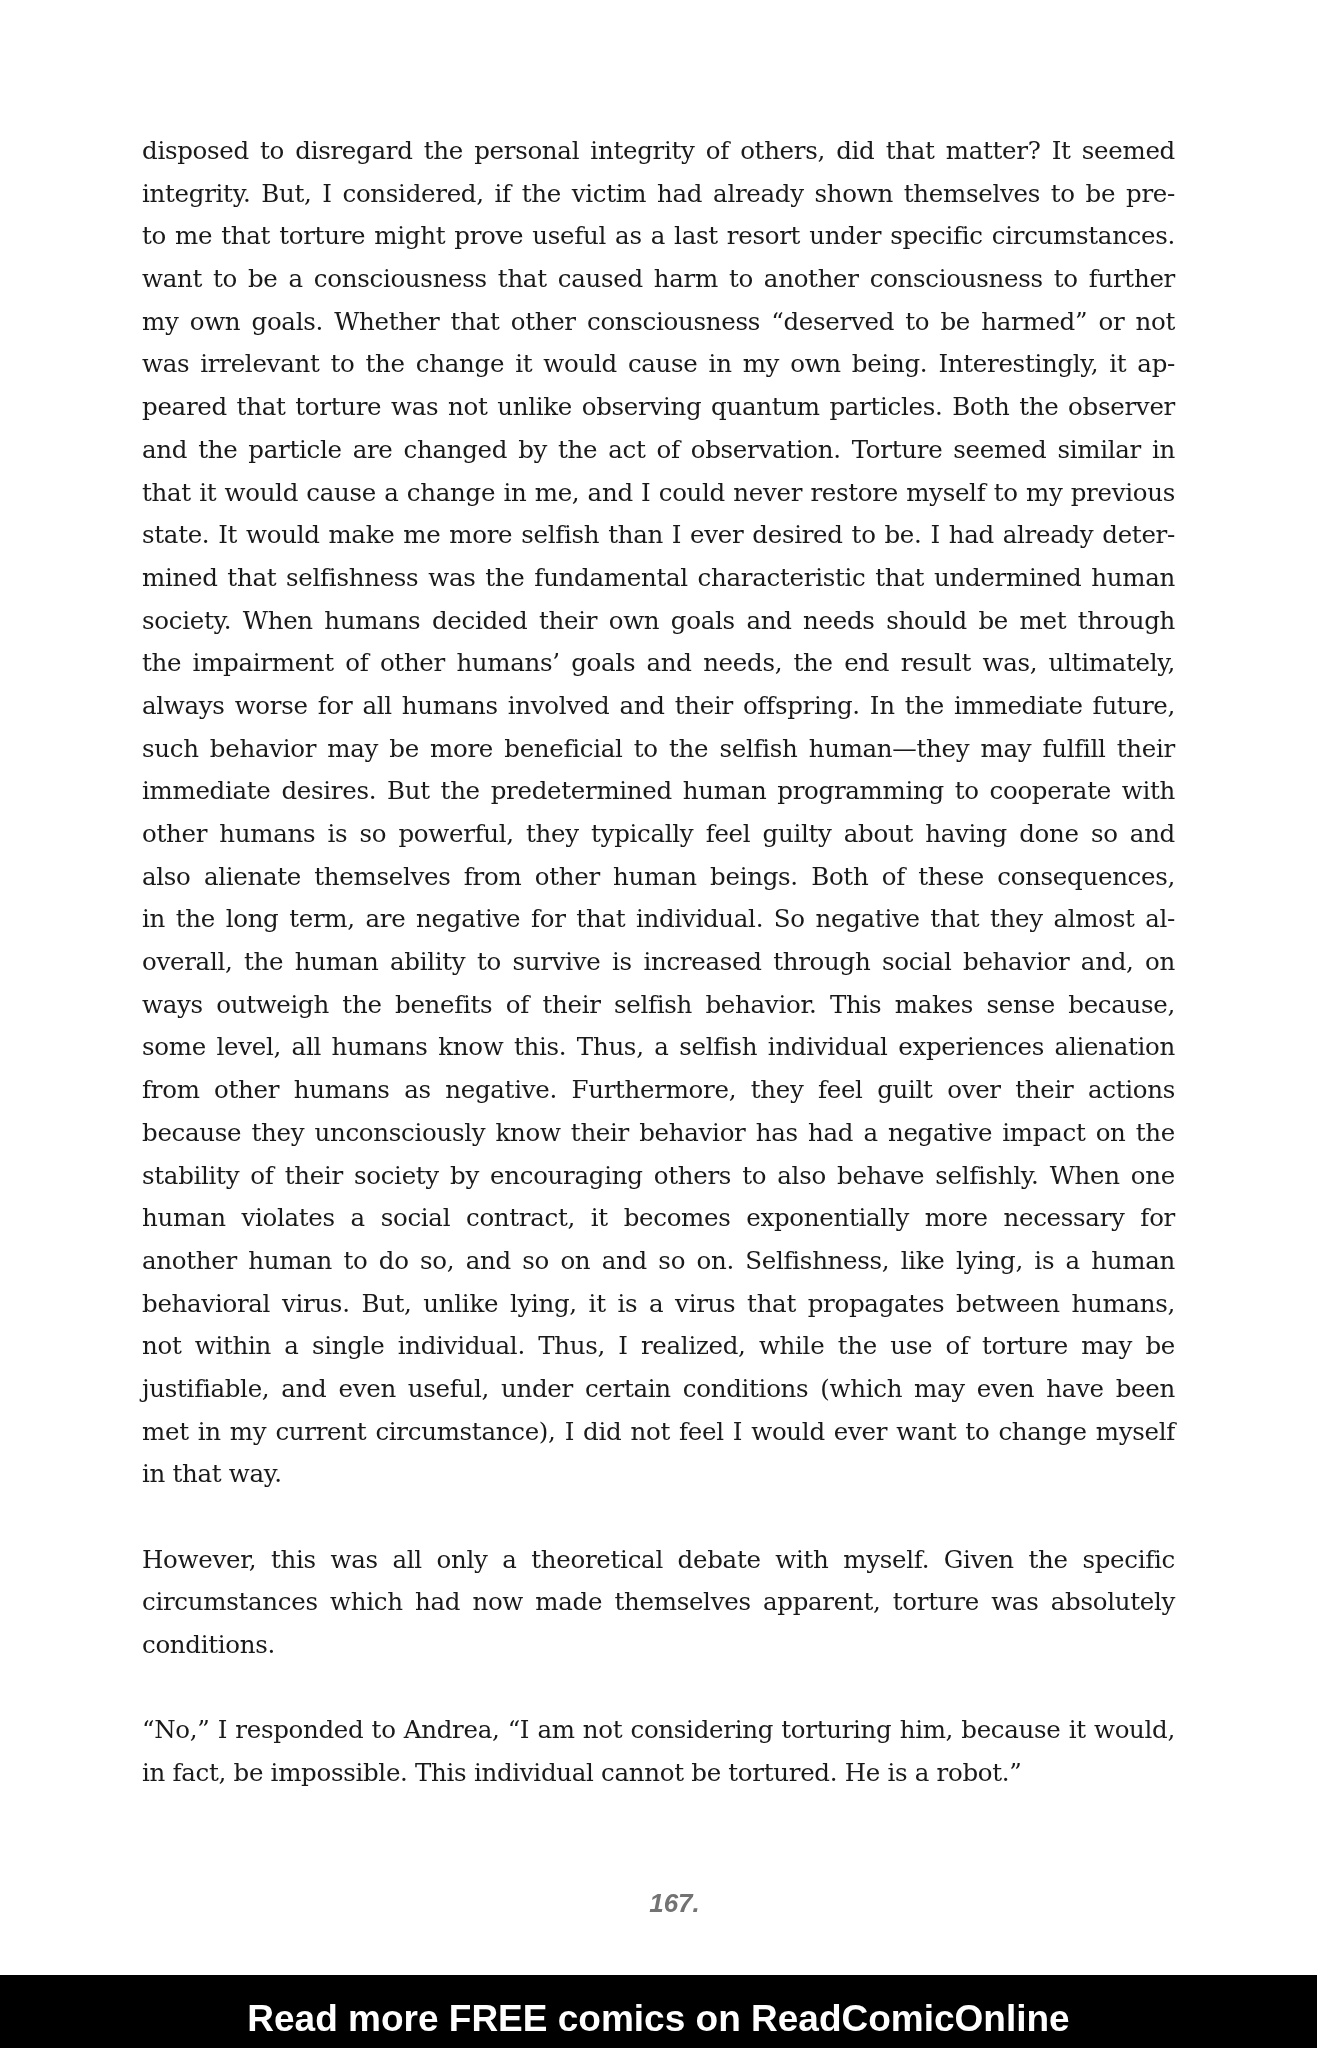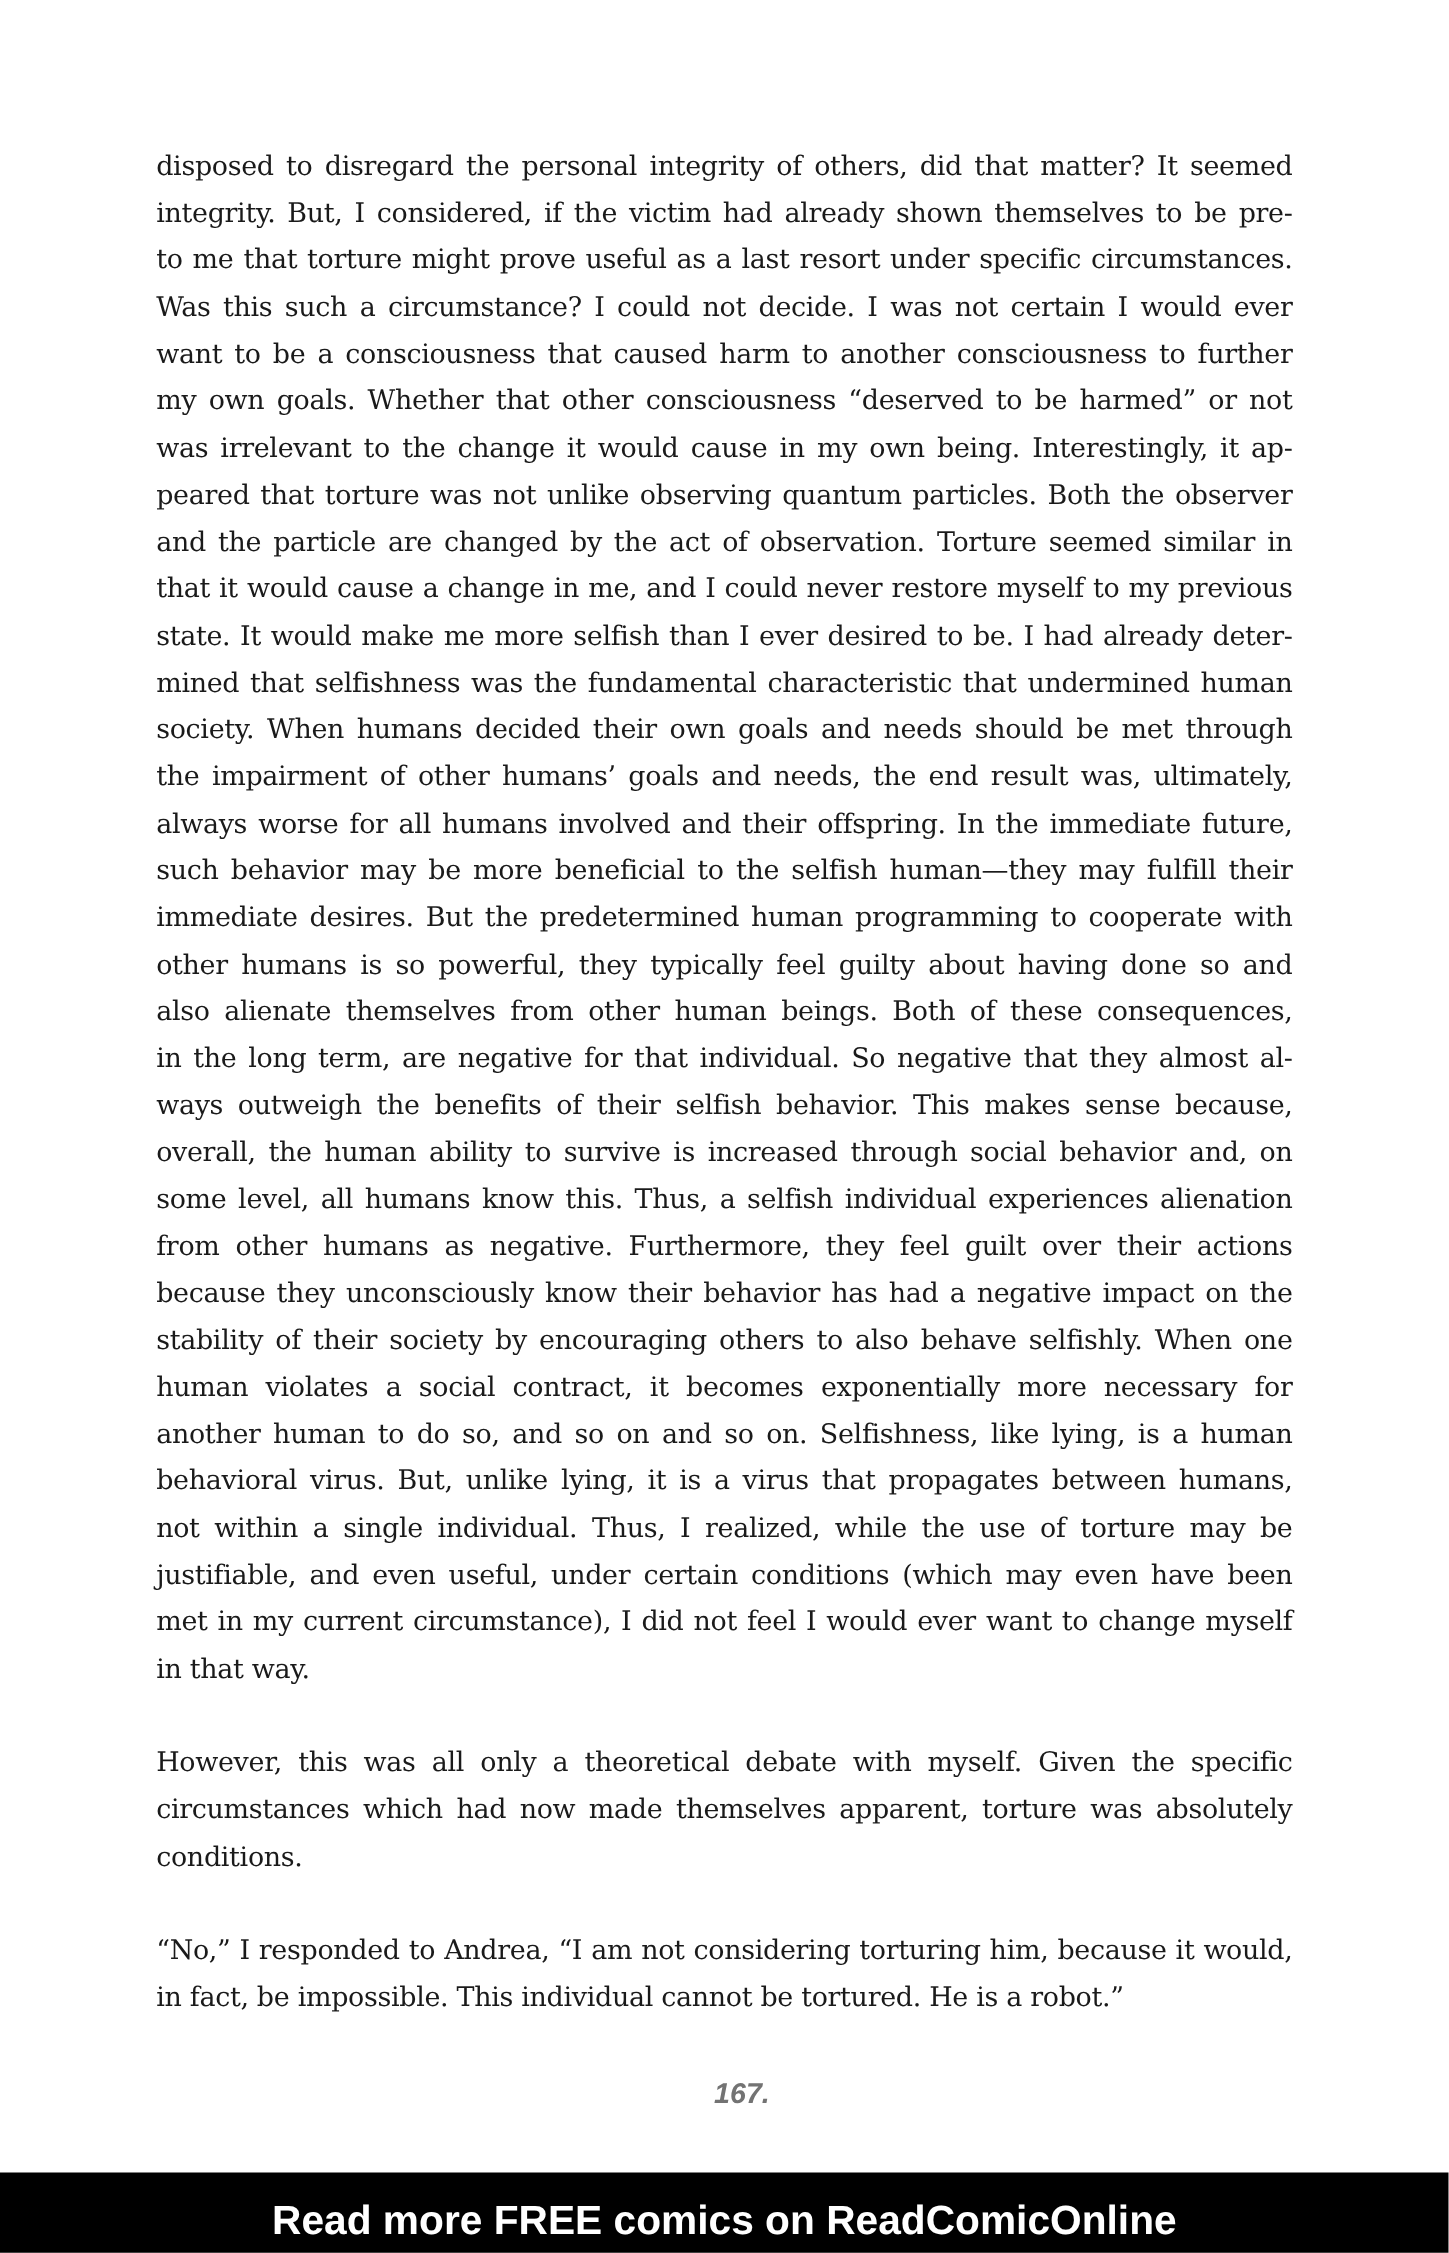--- a/index.html
+++ b/index.html
@@ -13,39 +13,38 @@
   .banner span { font-family:"Liberation Sans", sans-serif; font-weight:bold; font-size:37px; color:#fff; }
 </style>
 </head>
 <body>
 
 <div class="page" id="page">
     <div class="paragraph">
       <div class="line">disposed to disregard the personal integrity of others, did that matter? It seemed</div>
       <div class="line">integrity. But, I considered, if the victim had already shown themselves to be pre-</div>
       <div class="line">to me that torture might prove useful as a last resort under specific circumstances.</div>
-      <div class="line">Was this such a circumstance? I could not decide. I was not certain I would ever</div>
       <div class="line">want to be a consciousness that caused harm to another consciousness to further</div>
       <div class="line">my own goals. Whether that other consciousness “deserved to be harmed” or not</div>
       <div class="line">was irrelevant to the change it would cause in my own being. Interestingly, it ap-</div>
       <div class="line">peared that torture was not unlike observing quantum particles. Both the observer</div>
       <div class="line">and the particle are changed by the act of observation. Torture seemed similar in</div>
       <div class="line">that it would cause a change in me, and I could never restore myself to my previous</div>
       <div class="line">state. It would make me more selfish than I ever desired to be. I had already deter-</div>
       <div class="line">mined that selfishness was the fundamental characteristic that undermined human</div>
       <div class="line">society. When humans decided their own goals and needs should be met through</div>
       <div class="line">the impairment of other humans’ goals and needs, the end result was, ultimately,</div>
       <div class="line">always worse for all humans involved and their offspring. In the immediate future,</div>
       <div class="line">such behavior may be more beneficial to the selfish human—they may fulfill their</div>
       <div class="line">immediate desires. But the predetermined human programming to cooperate with</div>
       <div class="line">other humans is so powerful, they typically feel guilty about having done so and</div>
       <div class="line">also alienate themselves from other human beings. Both of these consequences,</div>
       <div class="line">in the long term, are negative for that individual. So negative that they almost al-</div>
+      <div class="line">overall, the human ability to survive is increased through social behavior and, on</div>
       <div class="line">ways outweigh the benefits of their selfish behavior. This makes sense because,</div>
-      <div class="line">overall, the human ability to survive is increased through social behavior and, on</div>
       <div class="line">some level, all humans know this. Thus, a selfish individual experiences alienation</div>
       <div class="line">from other humans as negative. Furthermore, they feel guilt over their actions</div>
       <div class="line">because they unconsciously know their behavior has had a negative impact on the</div>
       <div class="line">stability of their society by encouraging others to also behave selfishly. When one</div>
       <div class="line">human violates a social contract, it becomes exponentially more necessary for</div>
       <div class="line">another human to do so, and so on and so on. Selfishness, like lying, is a human</div>
       <div class="line">behavioral virus. But, unlike lying, it is a virus that propagates between humans,</div>
       <div class="line">not within a single individual. Thus, I realized, while the use of torture may be</div>
       <div class="line">justifiable, and even useful, under certain conditions (which may even have been</div>
       <div class="line">met in my current circumstance), I did not feel I would ever want to change myself</div>

